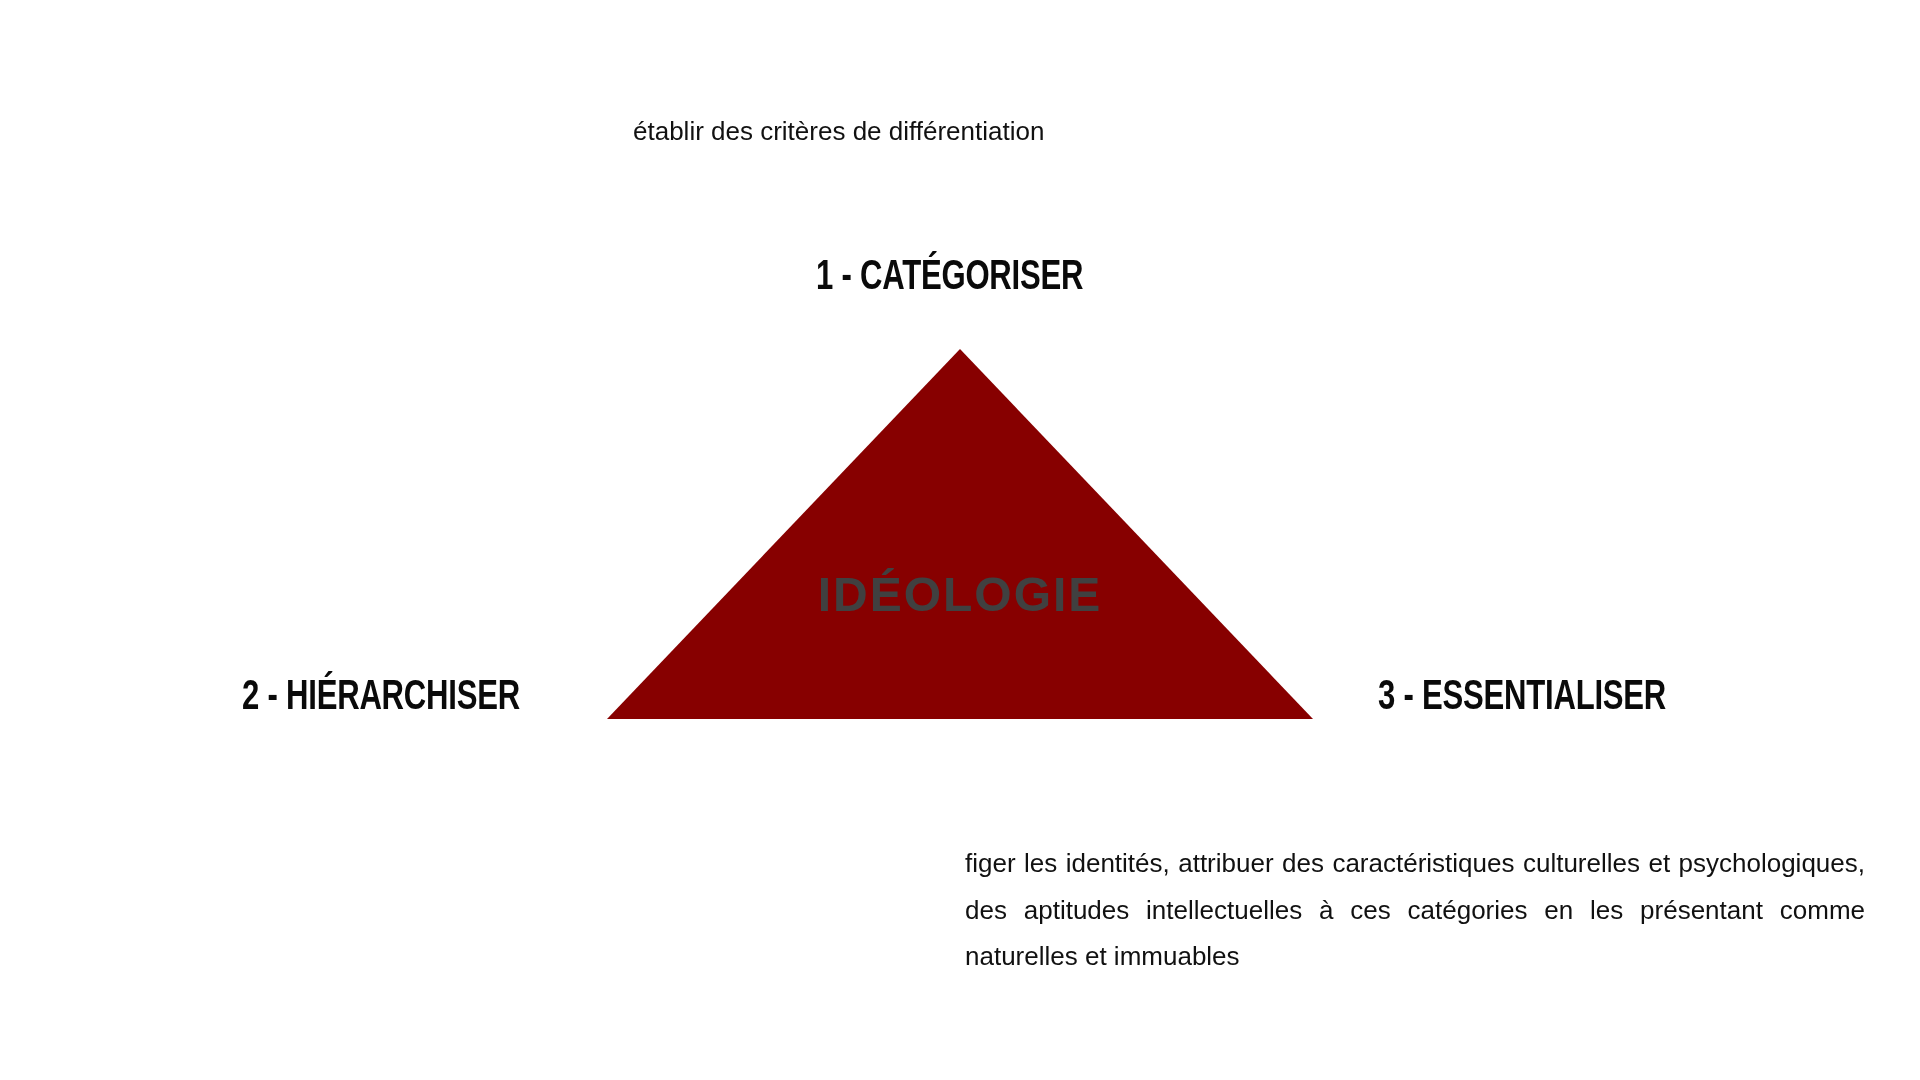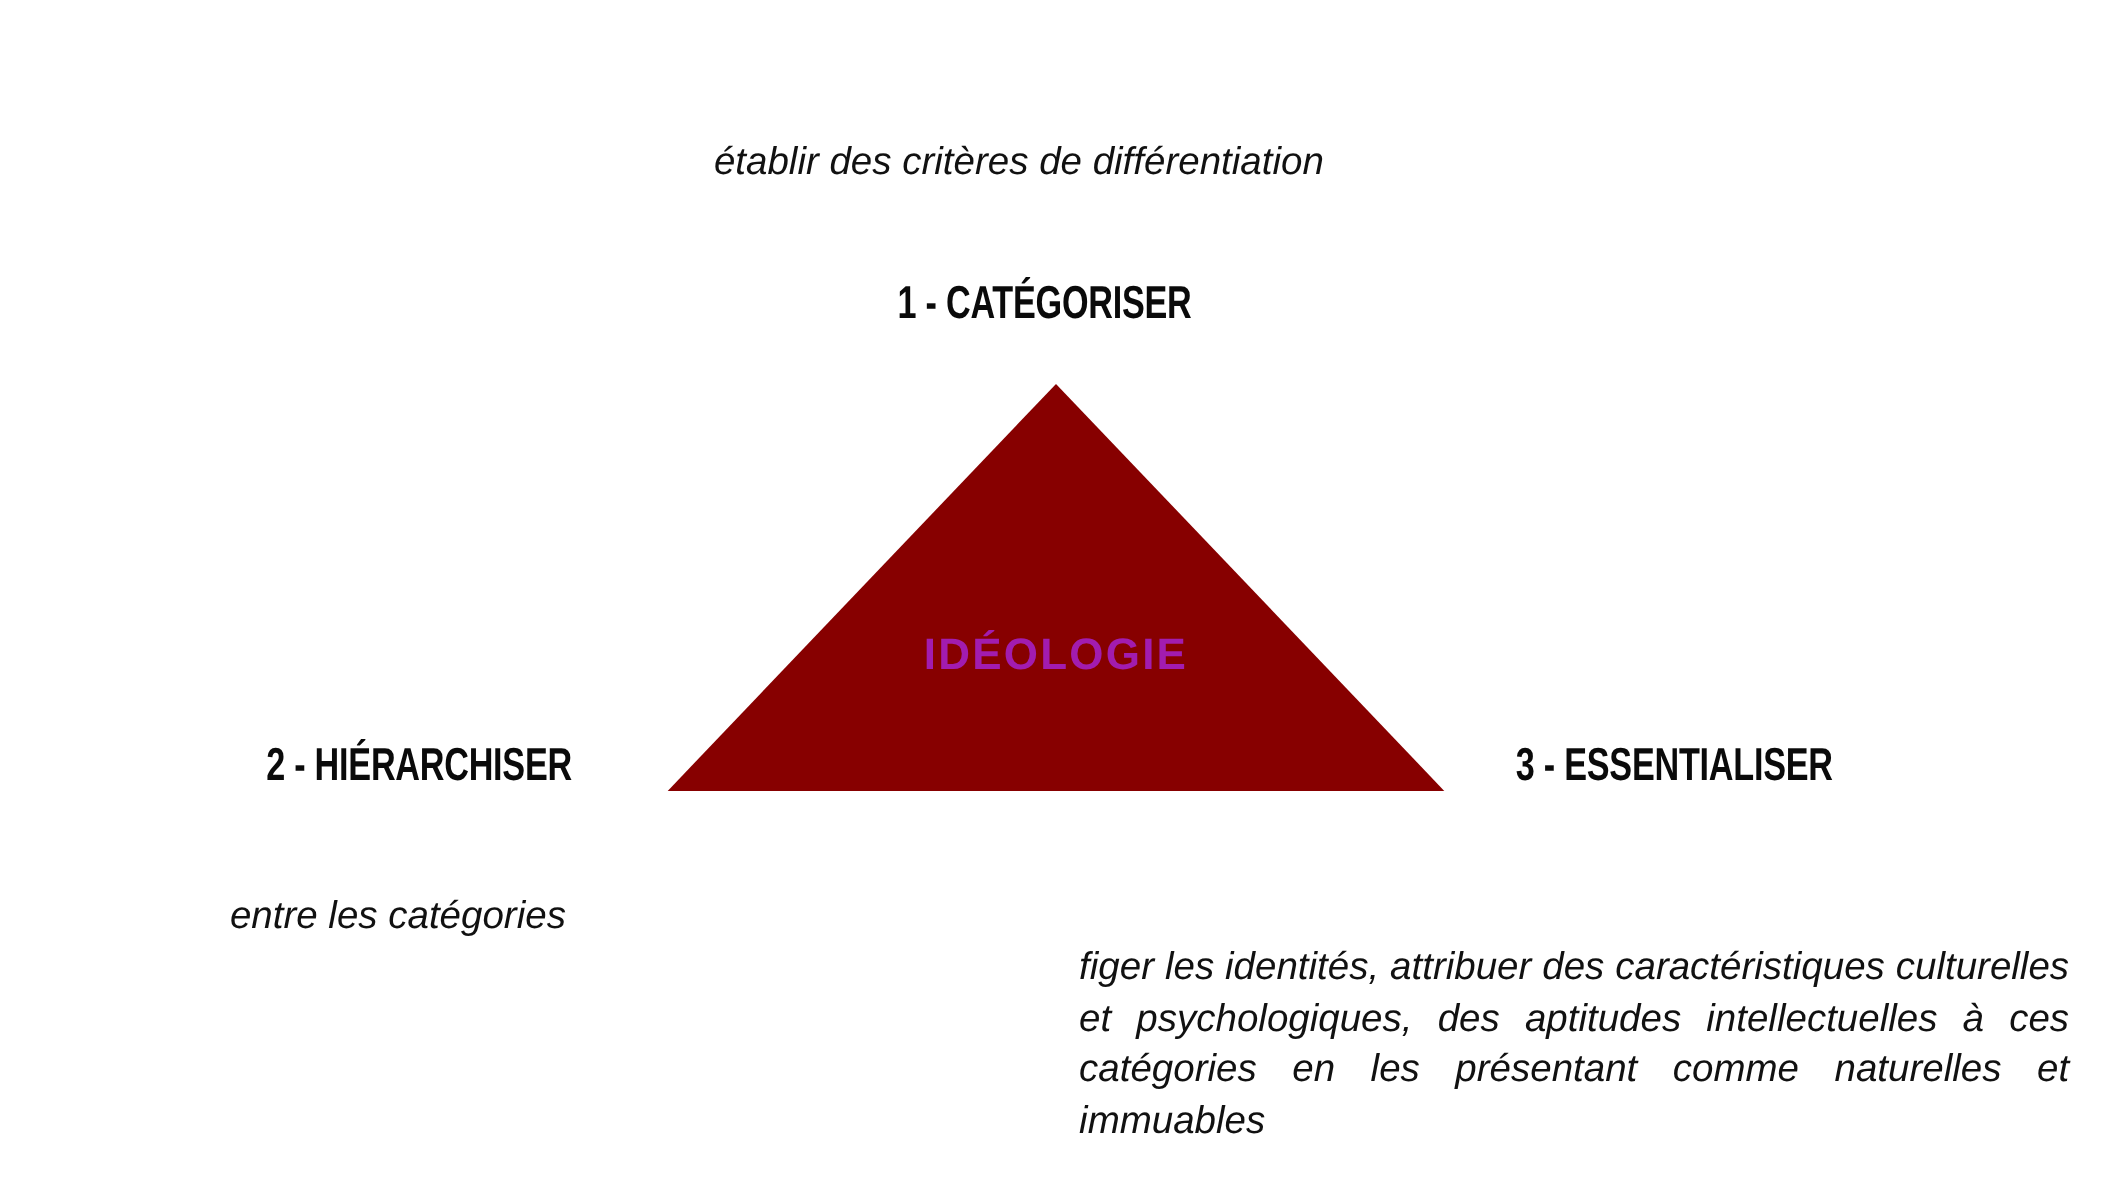--- a/index.html
+++ b/index.html
@@ -11,25 +11,24 @@
       width: 1920px;
       height: 1080px;
       position: relative;
       overflow: hidden;
       font-family: "Liberation Sans", sans-serif;
       color: #0d0d0d;
     }
     .desc {
       position: absolute;
       font-family: "Liberation Sans", sans-serif;
-      font-style: italic;
-      font-size: 35px;
+      font-size: 26px;
       line-height: 46.5px;
       color: #111111;
-      margin: 16px;
+      margin: 0;
     }
     .desc .line { display: block; white-space: nowrap; }
     #desc-top { left: 633px; top: 108px; }
     #desc-left { left: 193px; top: 794px; }
     #desc-right {
       left: 965px; top: 840px; width: 900px;
       text-align: justify;
       text-align-last: left;
       white-space: normal;
     }
@@ -55,24 +54,24 @@
       width: 1920px; height: 1080px;
     }
     #center-label {
       position: absolute;
       left: 760px;
       width: 400px;
       top: 577px;
       text-align: center;
       font-family: "Liberation Sans", sans-serif;
       font-weight: bold;
-      font-size: 40px;
+      font-size: 48px;
       line-height: 36px;
       letter-spacing: 2px;
-      color: #a21caf;
+      color: #404040;
     }
   </style>
 </head>
 <body>
 
 <div id="desc-top" class="desc">
   <span class="line">établir des critères de différentiation</span>
 </div>
 
 <div id="h-cat" class="heading">1 - CATÉGORISER</div>
@@ -81,16 +80,15 @@
   <polygon points="960,349 607,719 1313,719" fill="#870000"></polygon>
 </svg>
 
 <div id="center-label">IDÉOLOGIE</div>
 
 <div id="h-hier" class="heading">2 - HIÉRARCHISER</div>
 
 <div id="h-ess" class="heading">3 - ESSENTIALISER</div>
 
 <div id="desc-left" class="desc">
-  <span class="line">entre les catégories</span>
 </div>
 
 <p id="desc-right" class="desc">figer les identités, attribuer des caractéristiques culturelles et psychologiques, des aptitudes intellectuelles à ces catégories en les présentant comme naturelles et immuables</p>
 
 </body></html>

